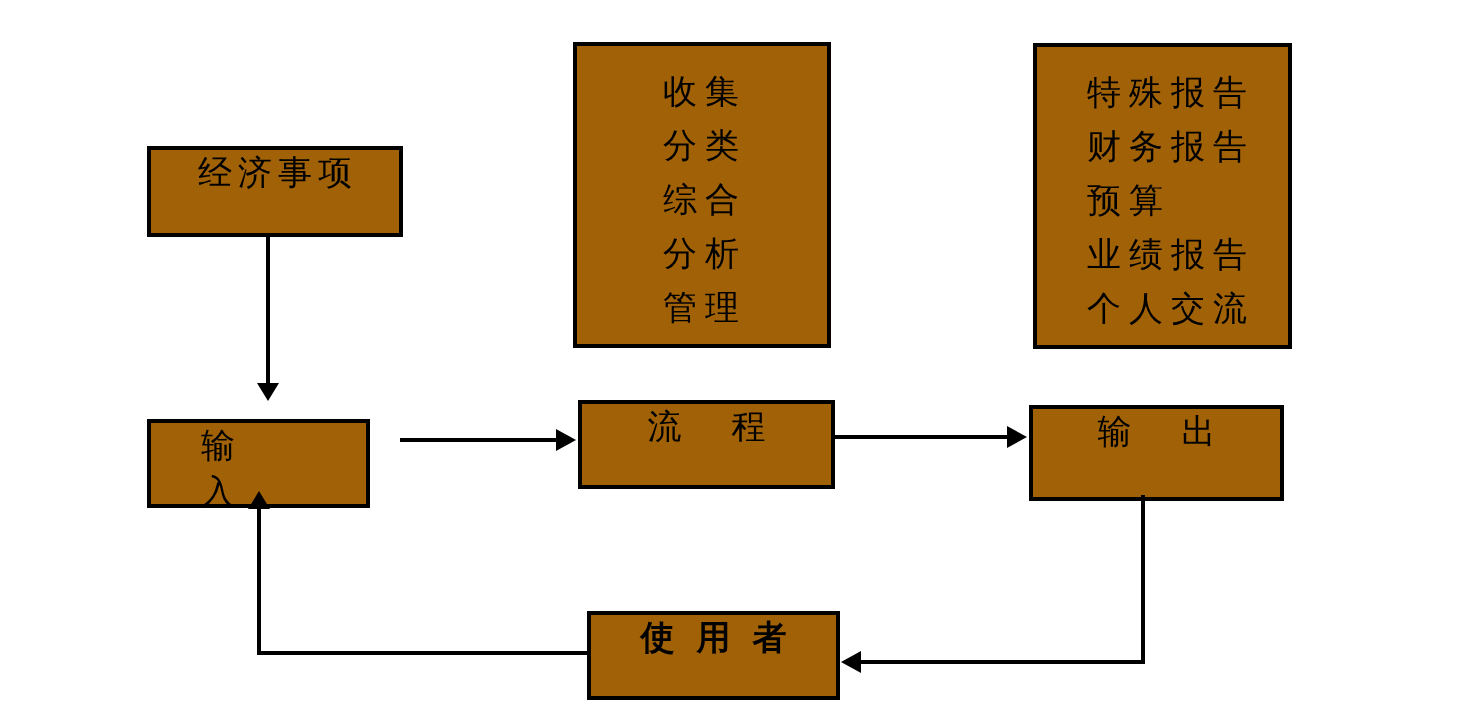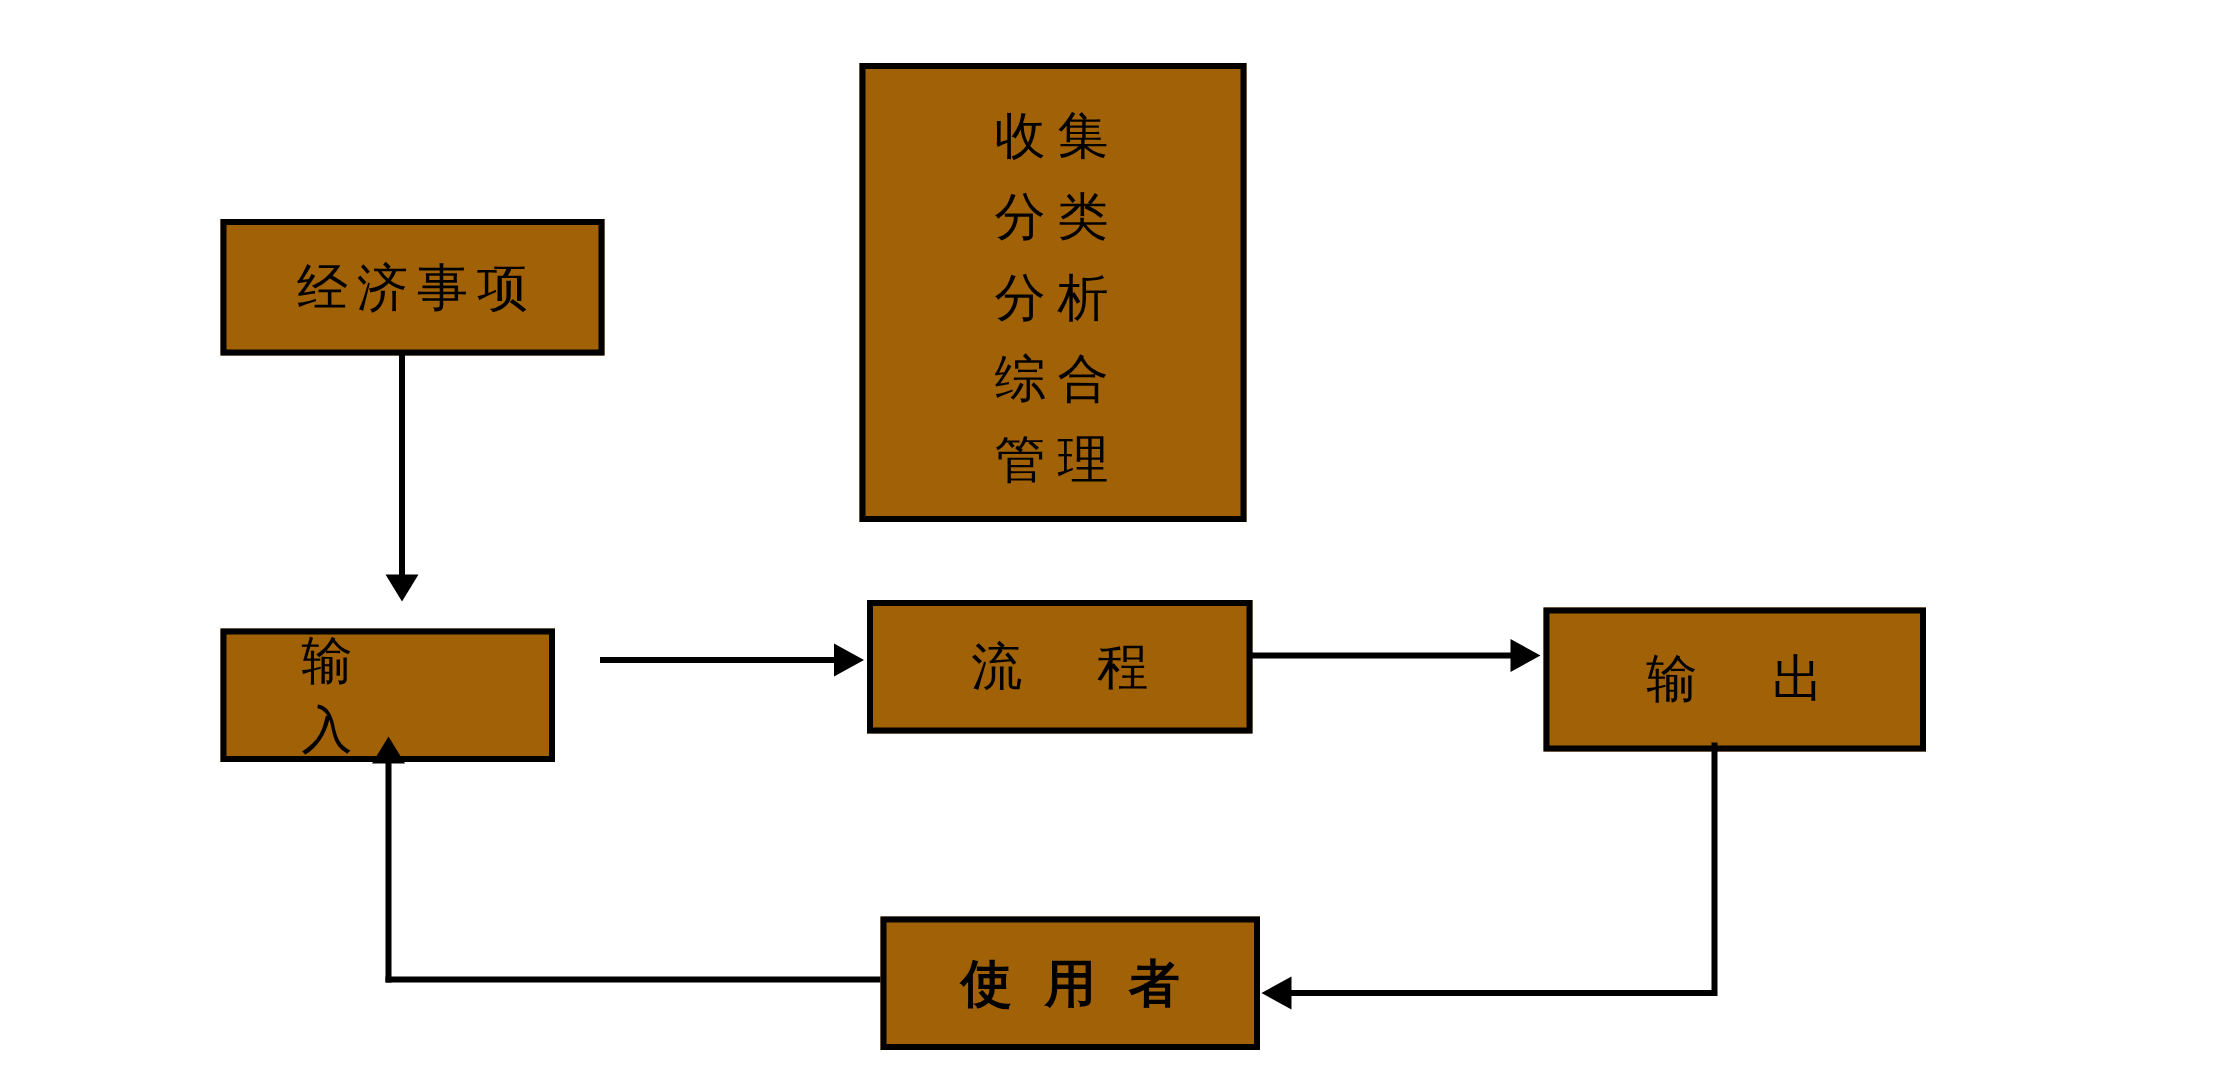--- a/index.html
+++ b/index.html
@@ -12,21 +12,21 @@
     overflow:hidden;
   }
   
   .box{
     position:absolute;
     border:4px solid #000000;
     background:#a16207;
     box-sizing:border-box;
   }
   .label-box{
-    display:flex;align-items:center;justify-content:center;
+    display:flex;align-items:flex-start;justify-content:center;
     font-size:34px;
   }
   .list-box{
     font-size:34px;
     box-sizing:border-box;
   }
   .list-item{
     line-height:54px;
     letter-spacing:8px;
     white-space:nowrap;
@@ -75,25 +75,32 @@
 
 <div class="canvas">
 
   <div class="box label-box" id="box-econ">
     <span class="ls6">经济事项</span>
   </div>
 
   <div class="box list-box" id="box-funcs">
     <div class="list-item">收集</div>
     <div class="list-item">分类</div>
+    <div class="list-item">综合</div>
     <div class="list-item">分析</div>
-    <div class="list-item">综合</div>
     <div class="list-item">管理</div>
   </div>
 
+  <div class="box list-box" id="box-reports">
+    <div class="list-item">特殊报告</div>
+    <div class="list-item">财务报告</div>
+    <div class="list-item">预算</div>
+    <div class="list-item">业绩报告</div>
+    <div class="list-item">个人交流</div>
+  </div>
 
   <div class="box label-box" id="box-input">
     <span class="ls50">输入</span>
   </div>
 
   <div class="box label-box" id="box-process">
     <span class="ls50">流程</span>
   </div>
 
   <div class="box label-box" id="box-output">

